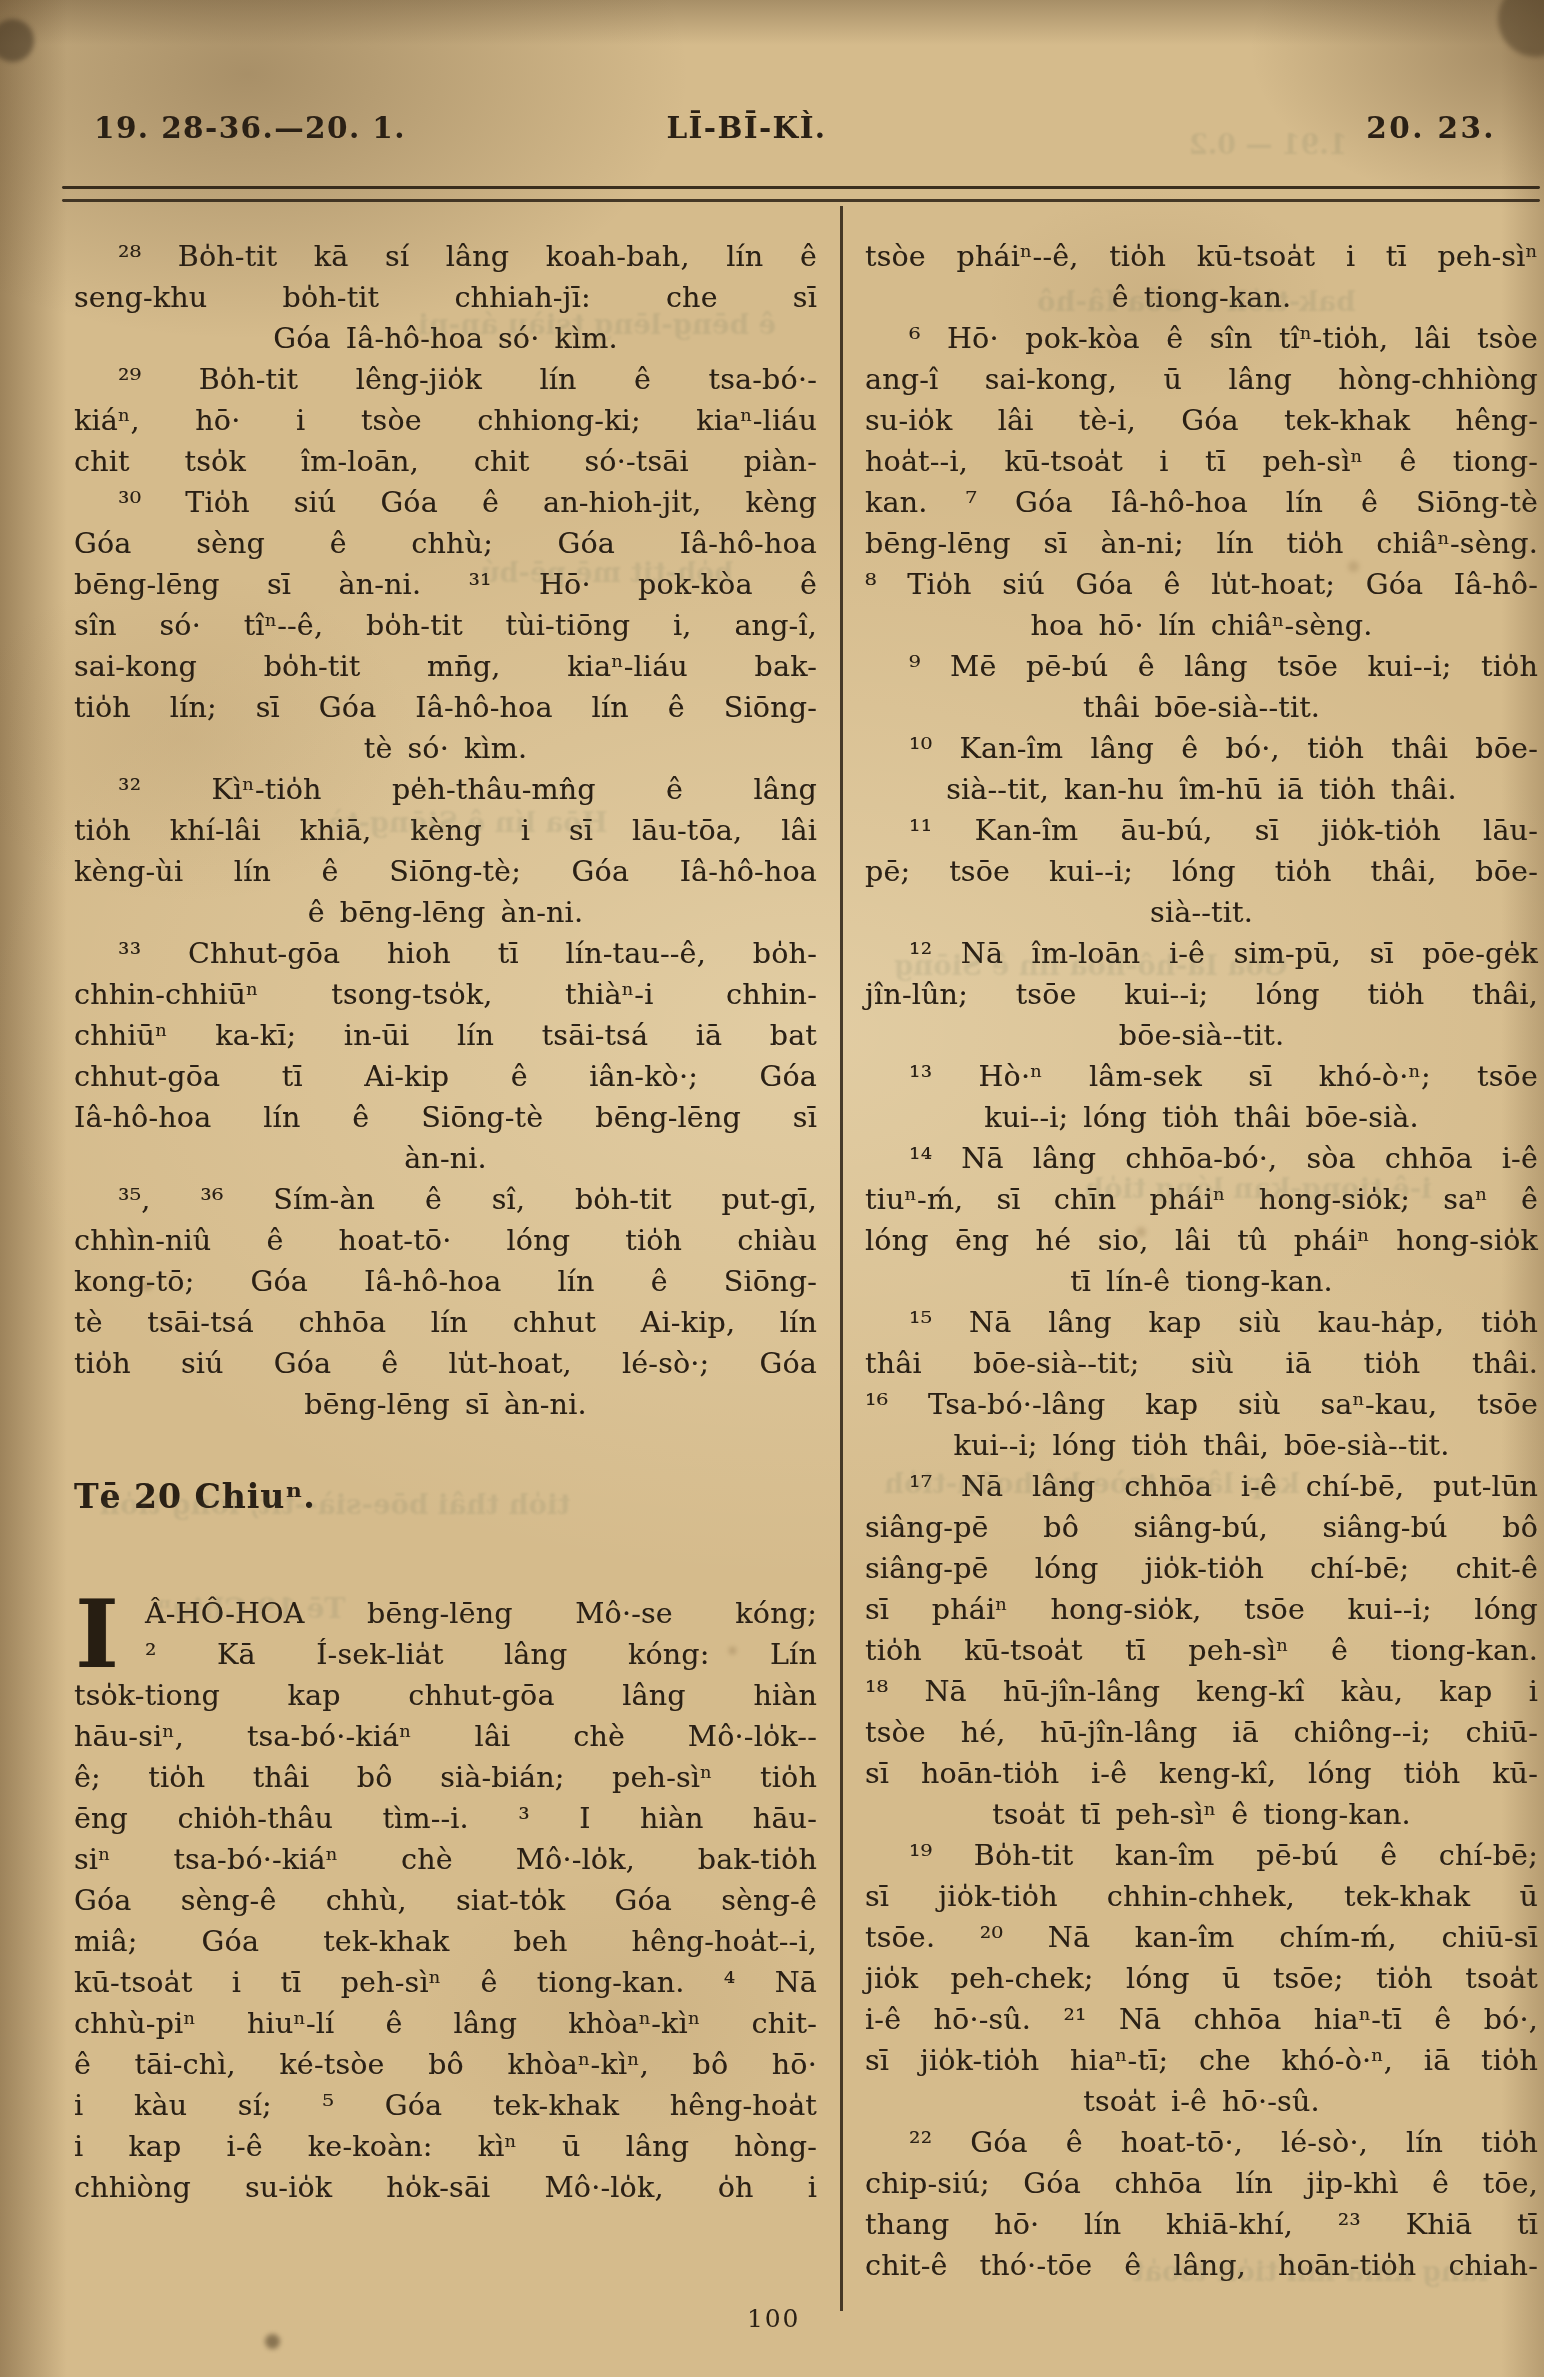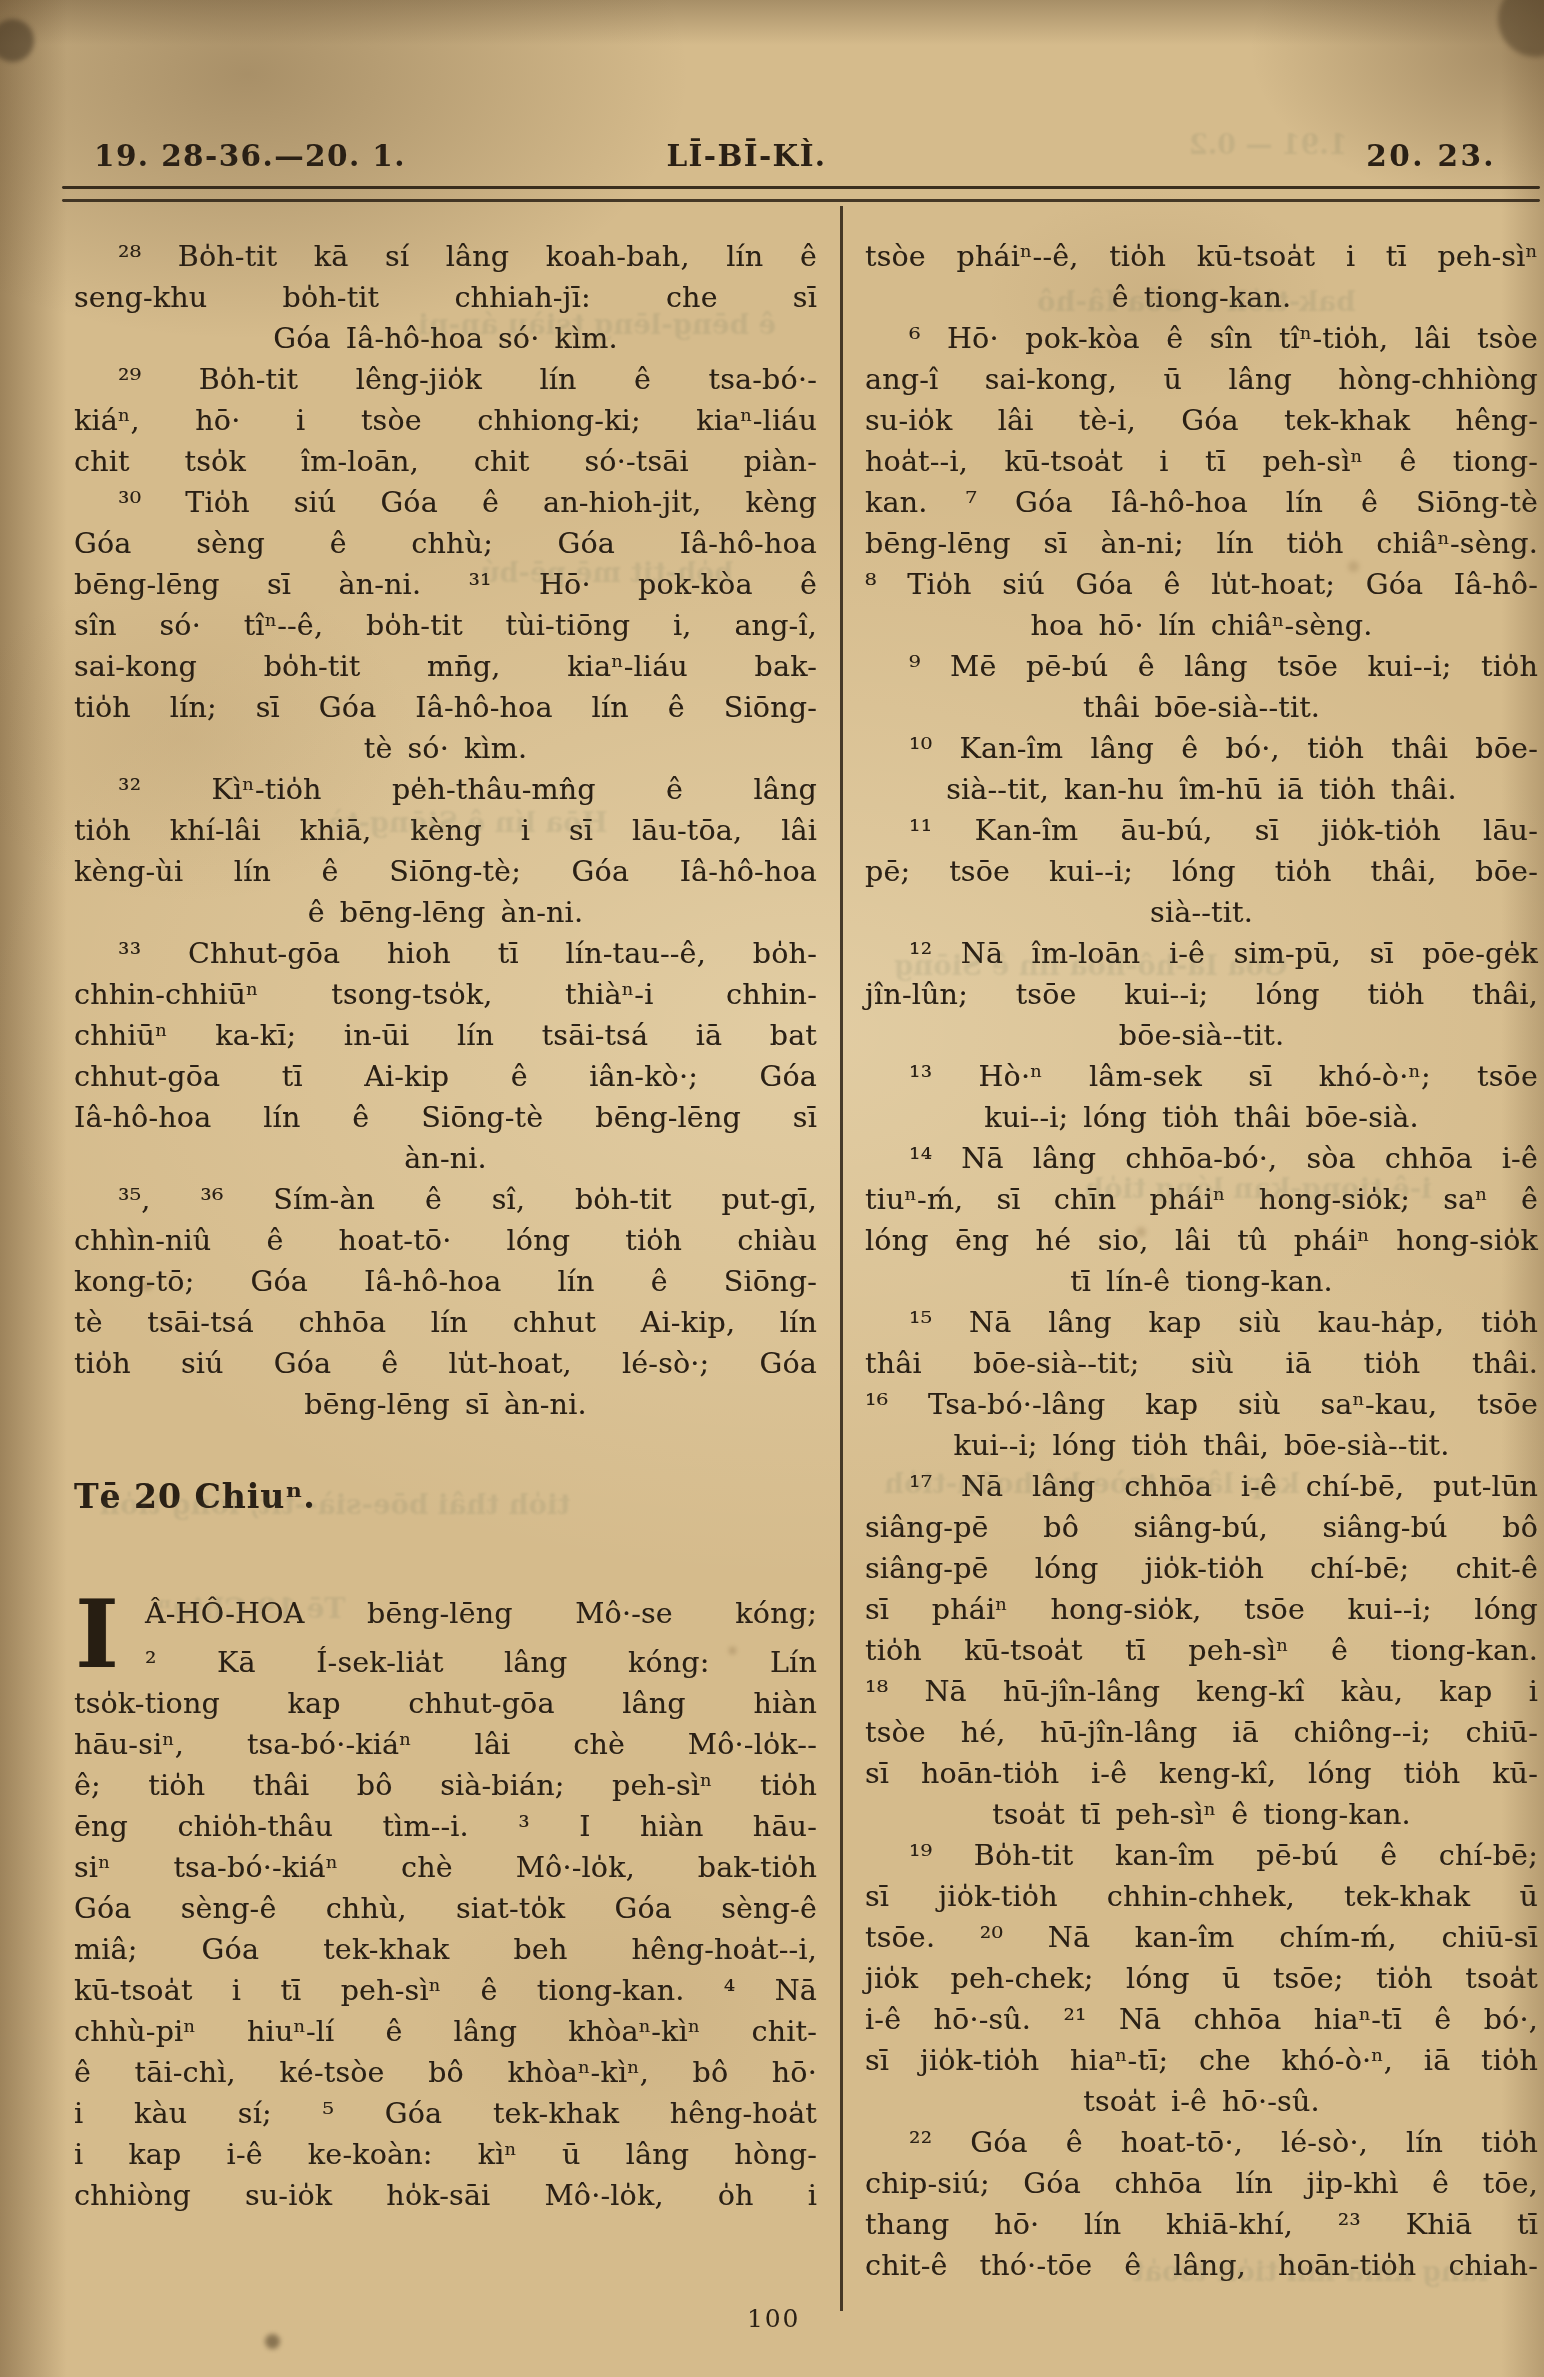--- a/index.html
+++ b/index.html
@@ -12,37 +12,37 @@
       radial-gradient(1141px 761px at 52% 42%, rgba(255,245,215,.30), transparent 72%),
       linear-gradient(90deg, rgba(96,70,38,.48), rgba(96,70,38,0) 67px),
       linear-gradient(270deg, rgba(96,70,38,.26), rgba(96,70,38,0) 43px),
       linear-gradient(0deg, rgba(96,70,38,.30), rgba(96,70,38,0) 71px),
       linear-gradient(180deg, rgba(70,50,26,.32), rgba(70,50,26,0) 45px);}
   .tone{position:absolute;inset:0;pointer-events:none;background:
       radial-gradient(333px 238px at 12% 30%, rgba(120,90,50,.10), transparent 70%),
       radial-gradient(428px 333px at 85% 60%, rgba(255,240,200,.12), transparent 70%),
       radial-gradient(285px 200px at 40% 82%, rgba(120,90,50,.08), transparent 70%),
       radial-gradient(247px 152px at 75% 12%, rgba(120,90,50,.10), transparent 70%);}
-  .hdr{position:absolute;top:138px;left:0;width:100%;height:44px;font-weight:700;font-size:29.5px;}
+  .hdr{position:absolute;top:110px;left:0;width:100%;height:44px;font-weight:700;font-size:29.5px;}
   .hdr-left{position:absolute;left:94px;top:0;letter-spacing:1.4px;}
   .hdr-center{position:absolute;left:0;top:0;width:1493px;text-align:center;letter-spacing:1.4px;}
   .hdr-right{position:absolute;right:48px;top:0;letter-spacing:2.4px;text-align:right;}
   .rule{position:absolute;left:62px;width:1478px;height:3.3px;background:#241b10;border-radius:1.4px;}
   .rule-a{top:186px;opacity:.88;}
   .rule-b{top:199px;opacity:.82;}
   .vrule{position:absolute;left:840px;top:206px;width:3.3px;height:2105px;background:#241b10;opacity:.82;}
   .col{position:absolute;top:236px;font-size:28.5px;line-height:41px;
        text-shadow:0.2px 0.2px 0 rgba(40,30,16,.32);}
   .col-left{left:74px;width:743px;}
   .col-right{left:865px;width:673px;}
   .ln{height:41px;line-height:41px;width:100%;box-sizing:border-box;
       text-align:justify;text-align-last:justify;word-spacing:1px;letter-spacing:0.2px;}
   .ln.ind{text-indent:44px;}
   .ln.end{text-align:center;text-align-last:auto;word-spacing:5.7px;}
-  .ln.cap-offset{padding-left:71px;margin-top:8px;}
+  .ln.cap-offset{padding-left:71px;}
   .chap-head{margin-top:50px;height:43px;line-height:43px;text-align:left;
       font-size:33px;font-weight:700;letter-spacing:1px;}
   .block2{position:relative;margin-top:75px;}
   .dropcap{position:absolute;left:1px;top:1px;font-size:94px;line-height:80px;
       font-weight:700;color:#271e12;}
   .pagenum{position:absolute;top:2304px;left:747px;width:114px;text-align:left;
       font-size:25px;letter-spacing:1.9px;}
   .bleed{position:absolute;transform:scaleX(-1);filter:blur(1.2px);opacity:.13;
       color:#59684f;white-space:nowrap;font-weight:600;}
   .stain{position:absolute;border-radius:50%;filter:blur(2.4px);}

